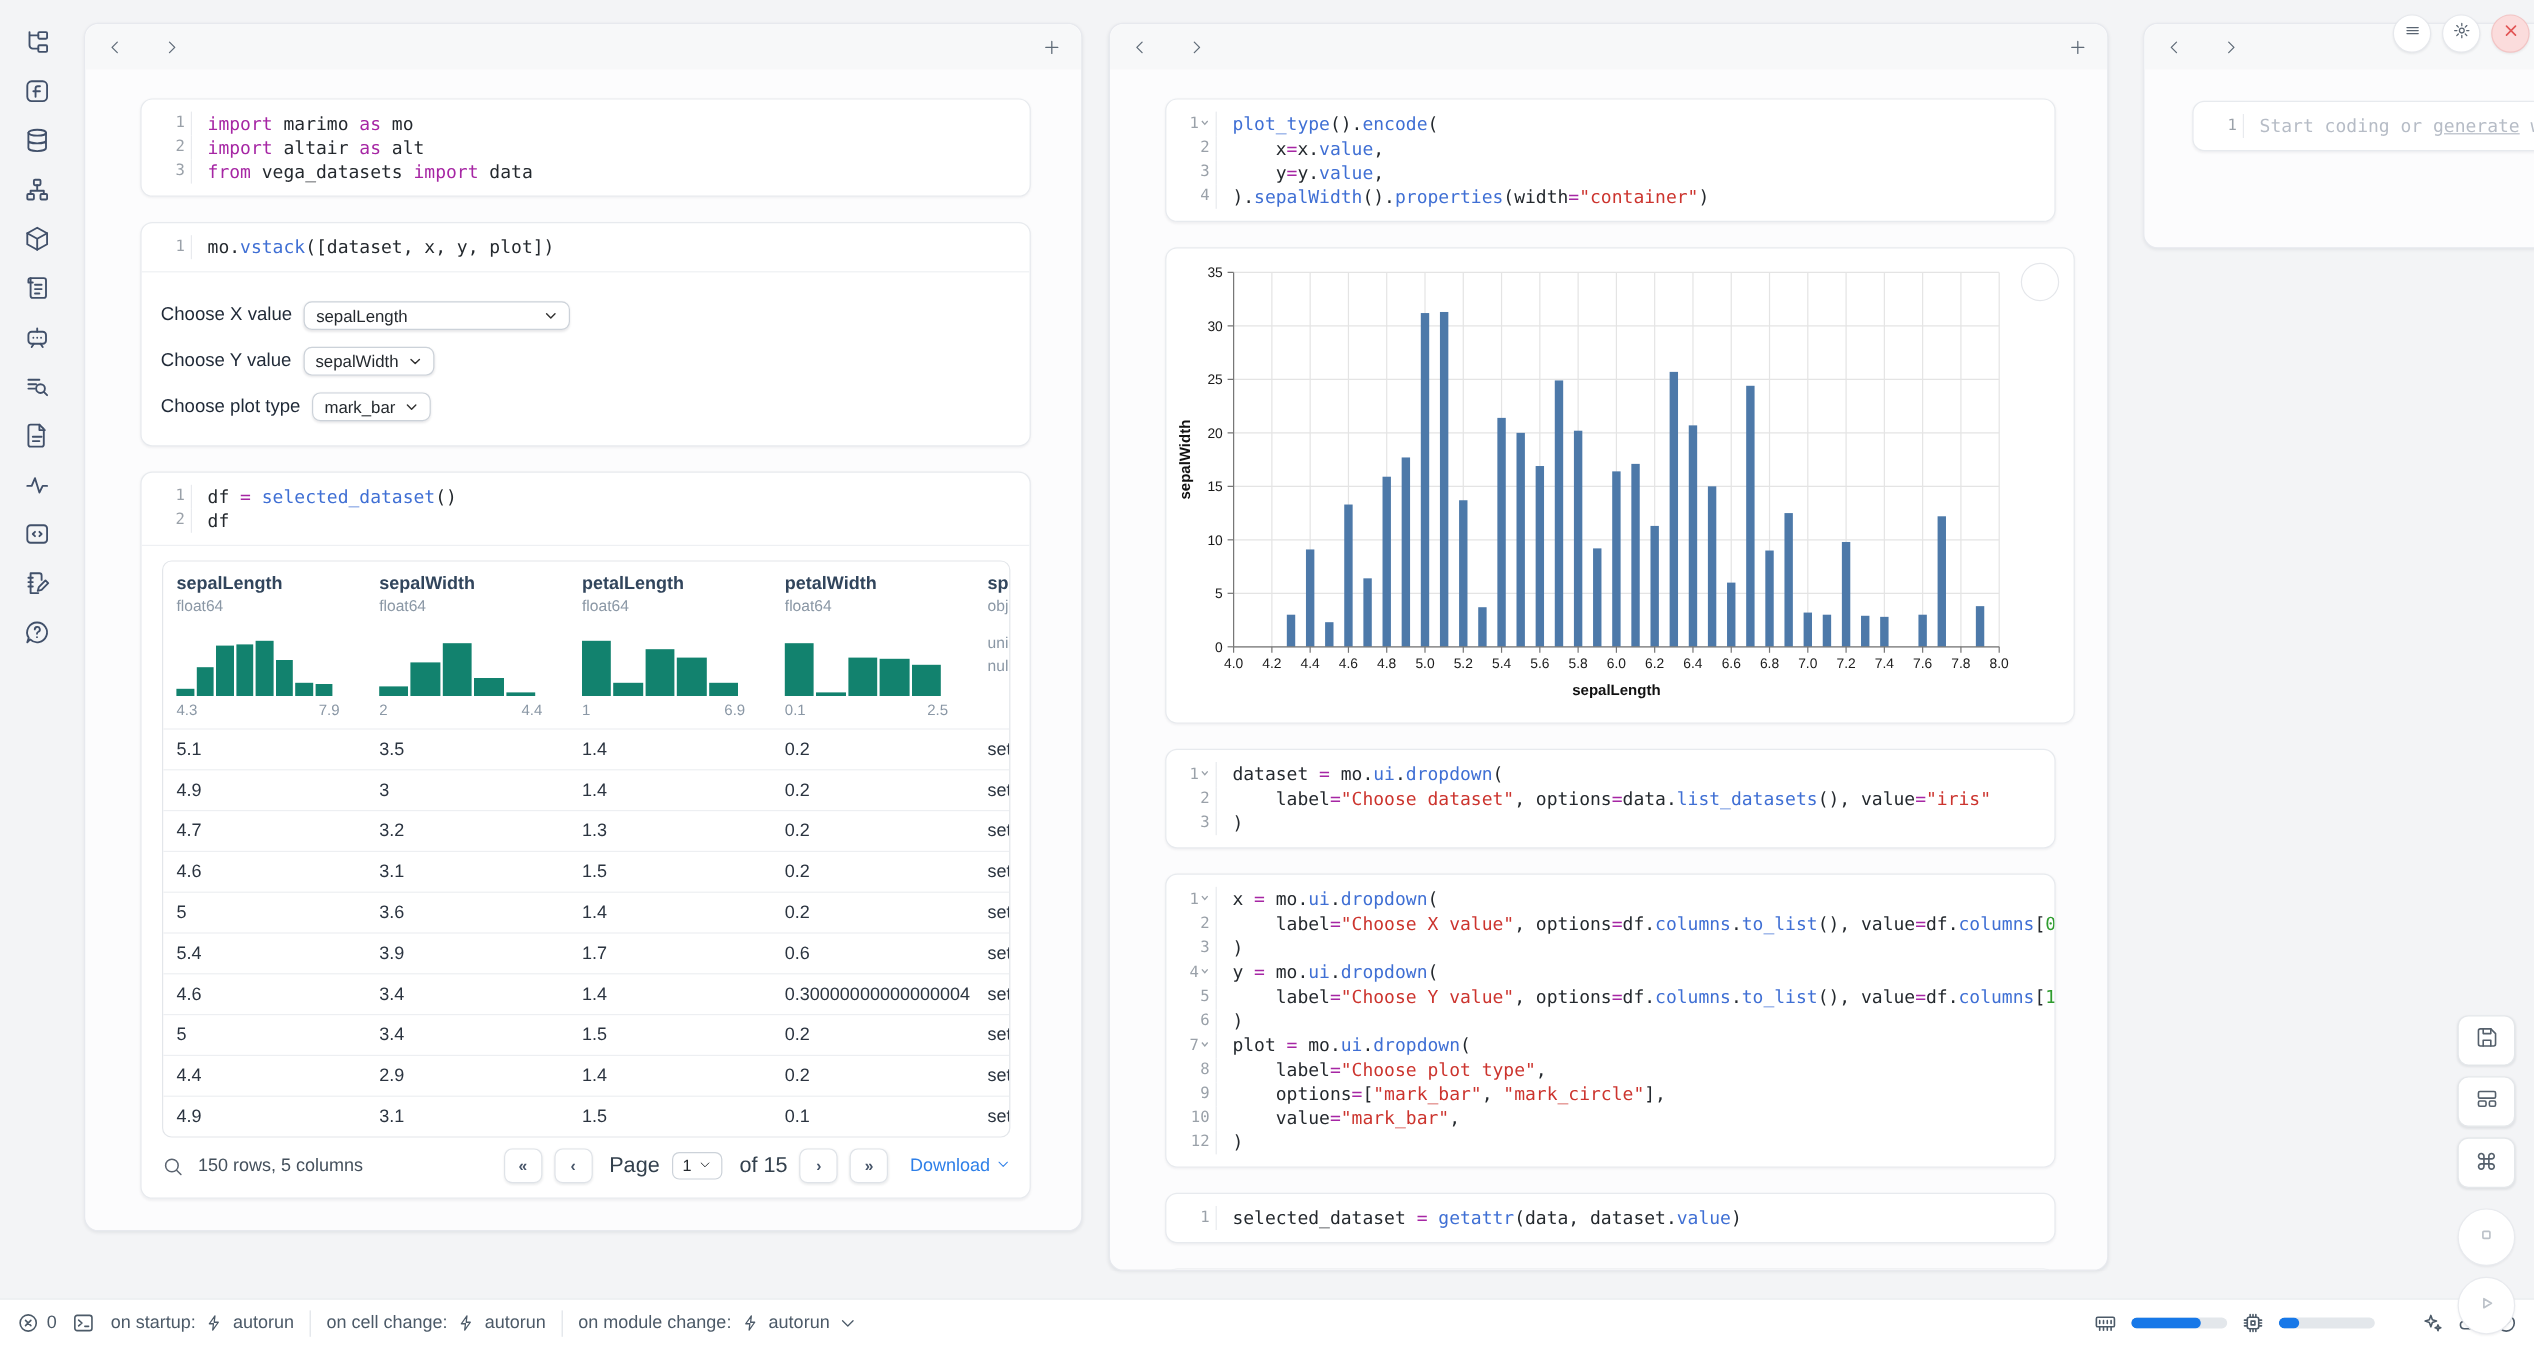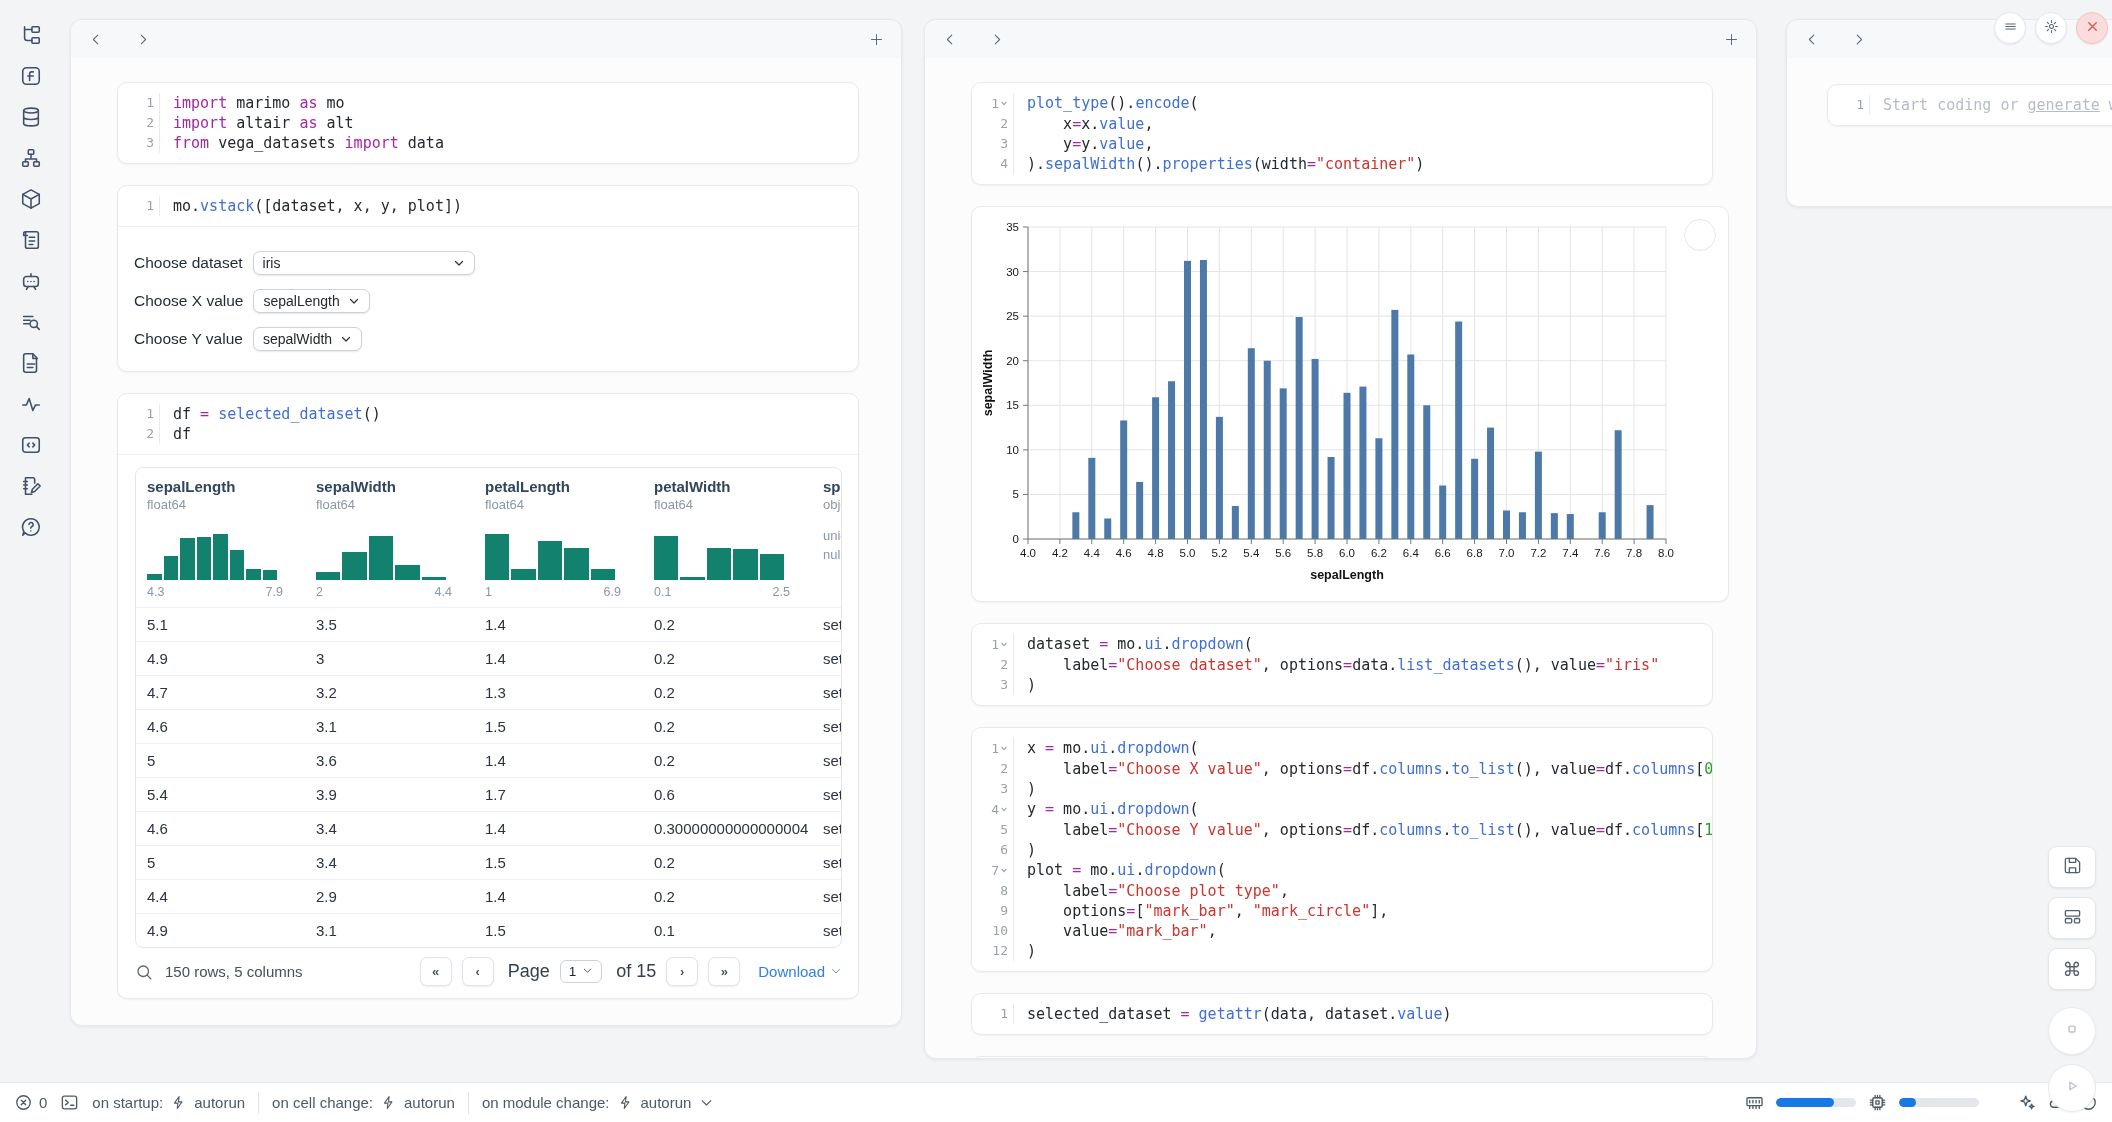--- a/index.html
+++ b/index.html
@@ -243,41 +243,41 @@
     <div class="cell">
       <div class="codearea">
           <div class="cl">
             <span class="ln">1</span>
             <span class="lc"><span class="tk-p">mo.</span><span class="tk-f">vstack</span><span class="tk-p">([dataset, x, y, plot])</span></span>
           </div>
         </div>
       <div class="outsep"></div>
       <div class="controls">
           <div class="ctl-row">
-            <span class="ctl-label">Choose dataset</span>
-            <span class="select">
-              <span>iris</span>
-              <svg viewBox="0 0 24 24" fill="none" stroke="currentColor" stroke-width="2.4" stroke-linecap="round" stroke-linejoin="round">
-                <path d="M5 9l7 7 7-7"></path>
-              </svg>
-            </span>
-          </div>
-          <div class="ctl-row">
             <span class="ctl-label">Choose X value</span>
             <span class="select">
               <span>sepalLength</span>
               <svg viewBox="0 0 24 24" fill="none" stroke="currentColor" stroke-width="2.4" stroke-linecap="round" stroke-linejoin="round">
                 <path d="M5 9l7 7 7-7"></path>
               </svg>
             </span>
           </div>
           <div class="ctl-row">
             <span class="ctl-label">Choose Y value</span>
             <span class="select">
               <span>sepalWidth</span>
+              <svg viewBox="0 0 24 24" fill="none" stroke="currentColor" stroke-width="2.4" stroke-linecap="round" stroke-linejoin="round">
+                <path d="M5 9l7 7 7-7"></path>
+              </svg>
+            </span>
+          </div>
+          <div class="ctl-row">
+            <span class="ctl-label">Choose plot type</span>
+            <span class="select">
+              <span>mark_bar</span>
               <svg viewBox="0 0 24 24" fill="none" stroke="currentColor" stroke-width="2.4" stroke-linecap="round" stroke-linejoin="round">
                 <path d="M5 9l7 7 7-7"></path>
               </svg>
             </span>
           </div>
         </div>
     </div>
     <div class="cell">
       <div class="codearea">
           <div class="cl">

